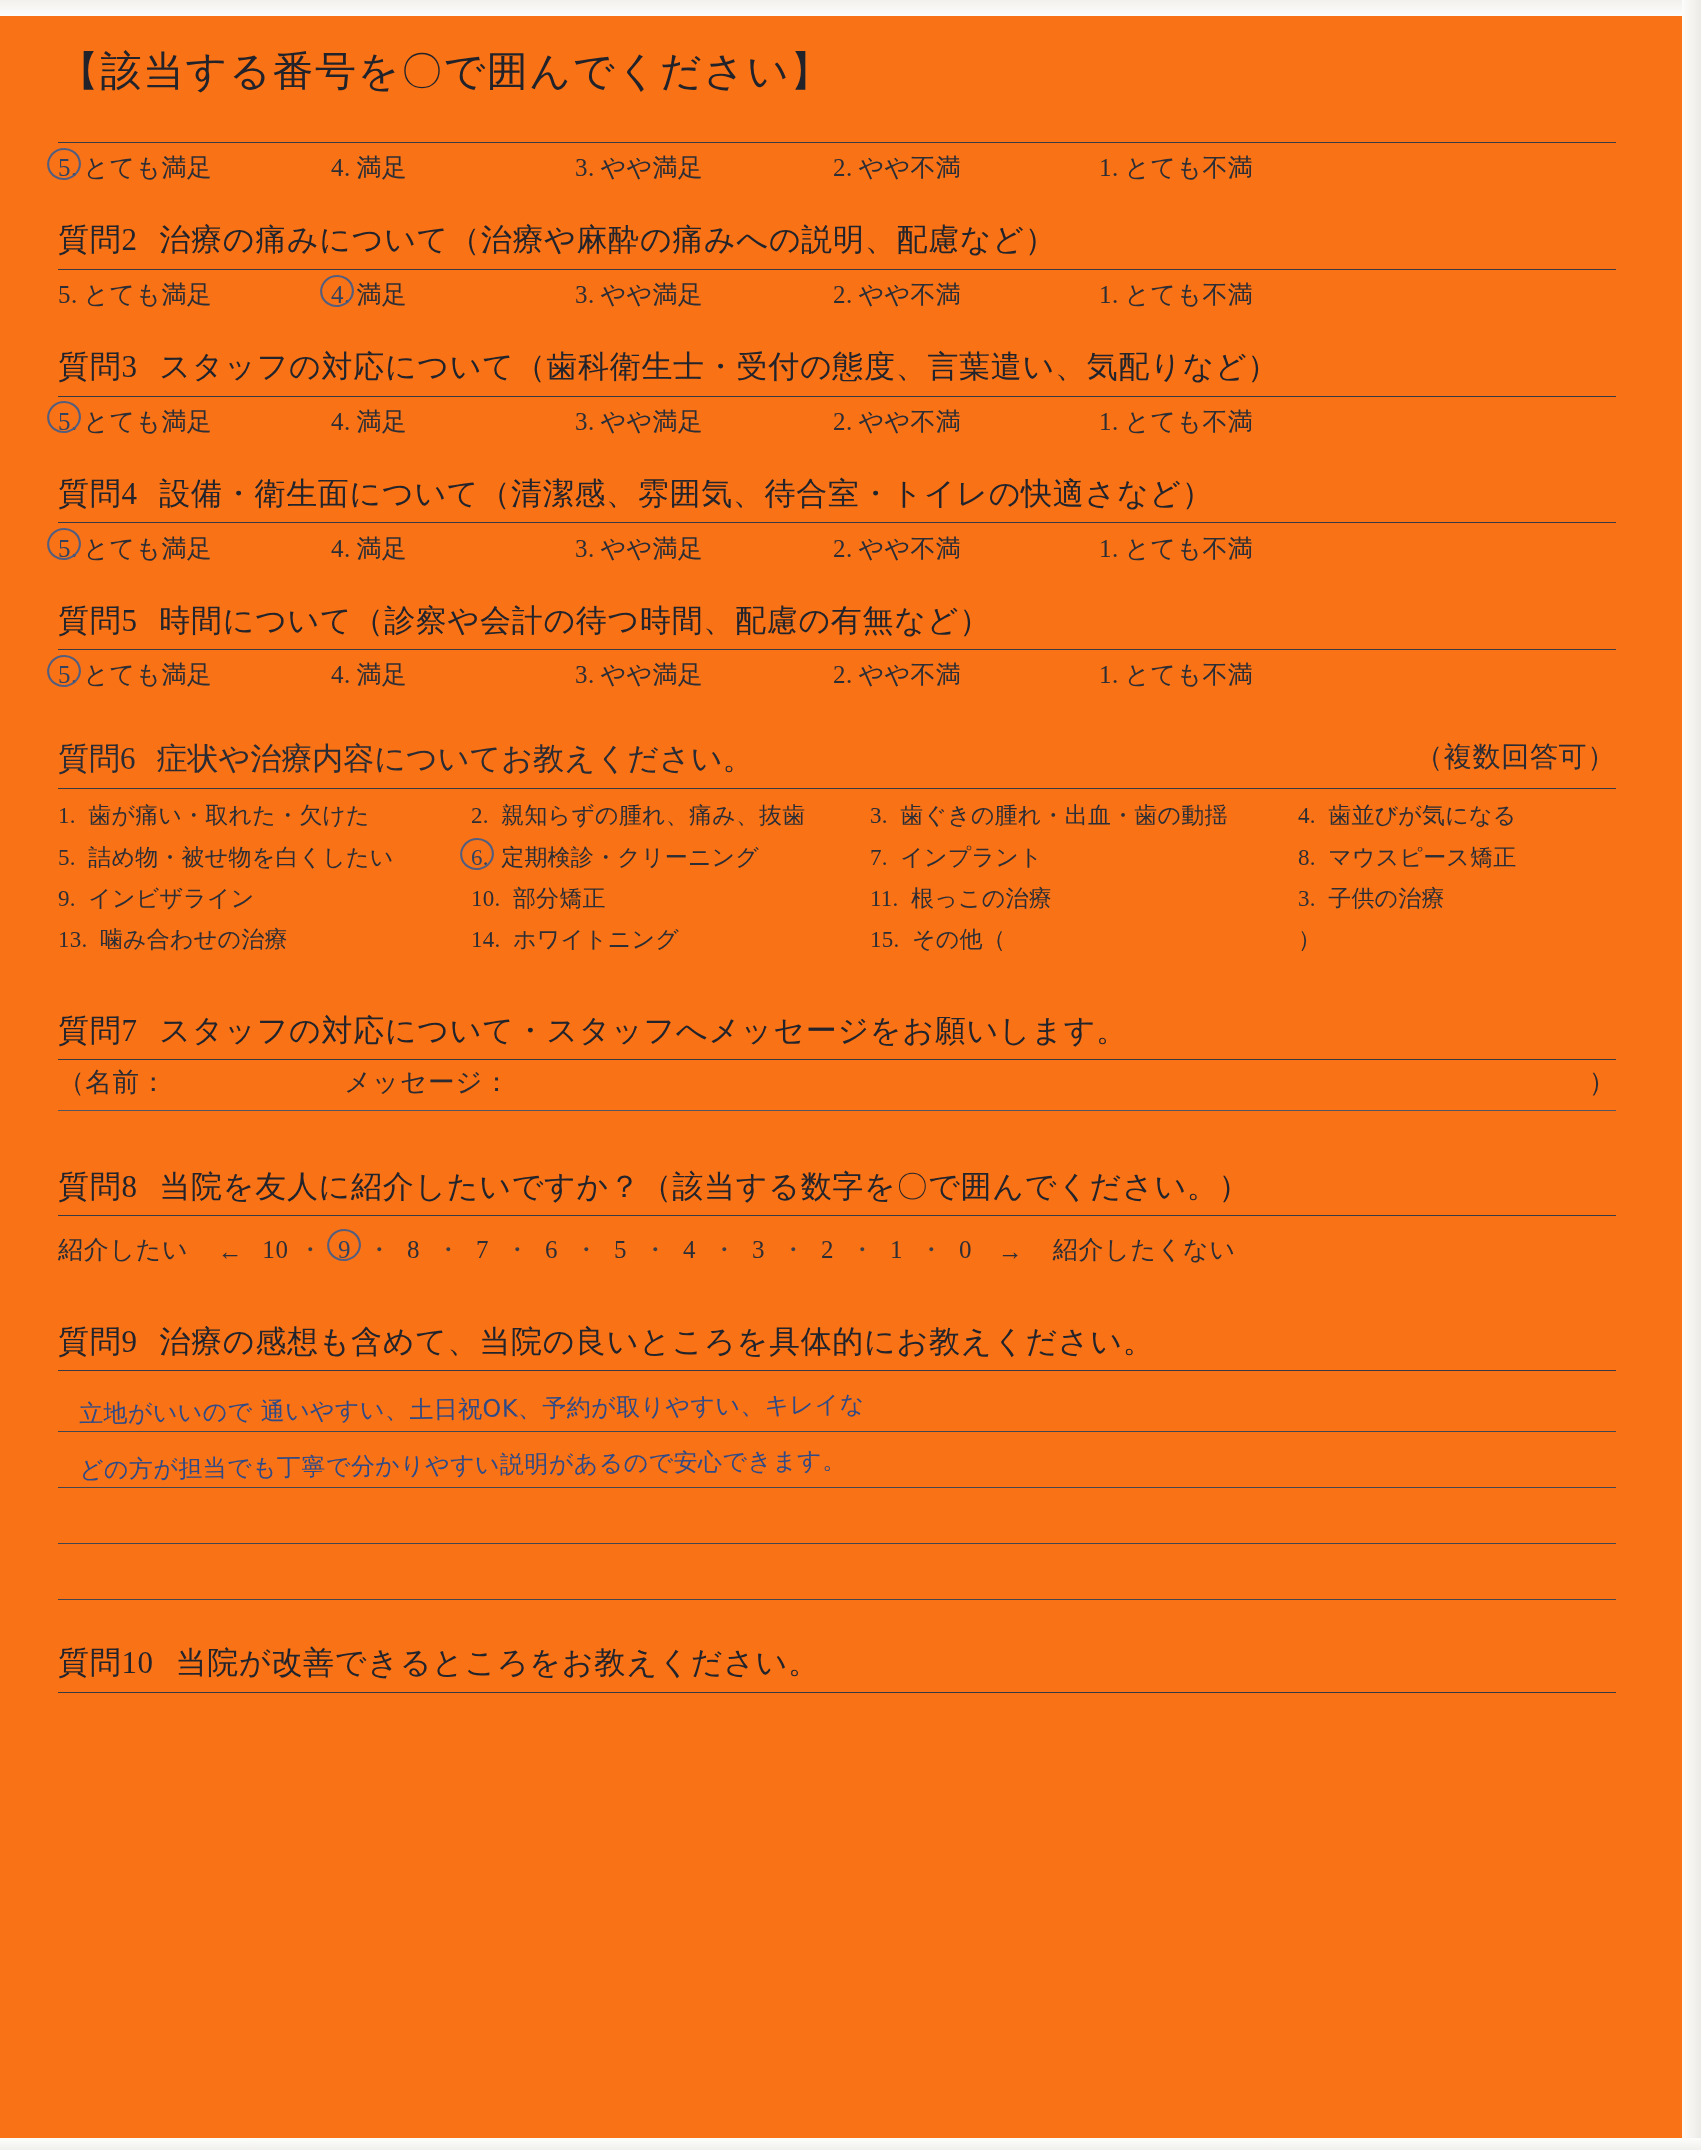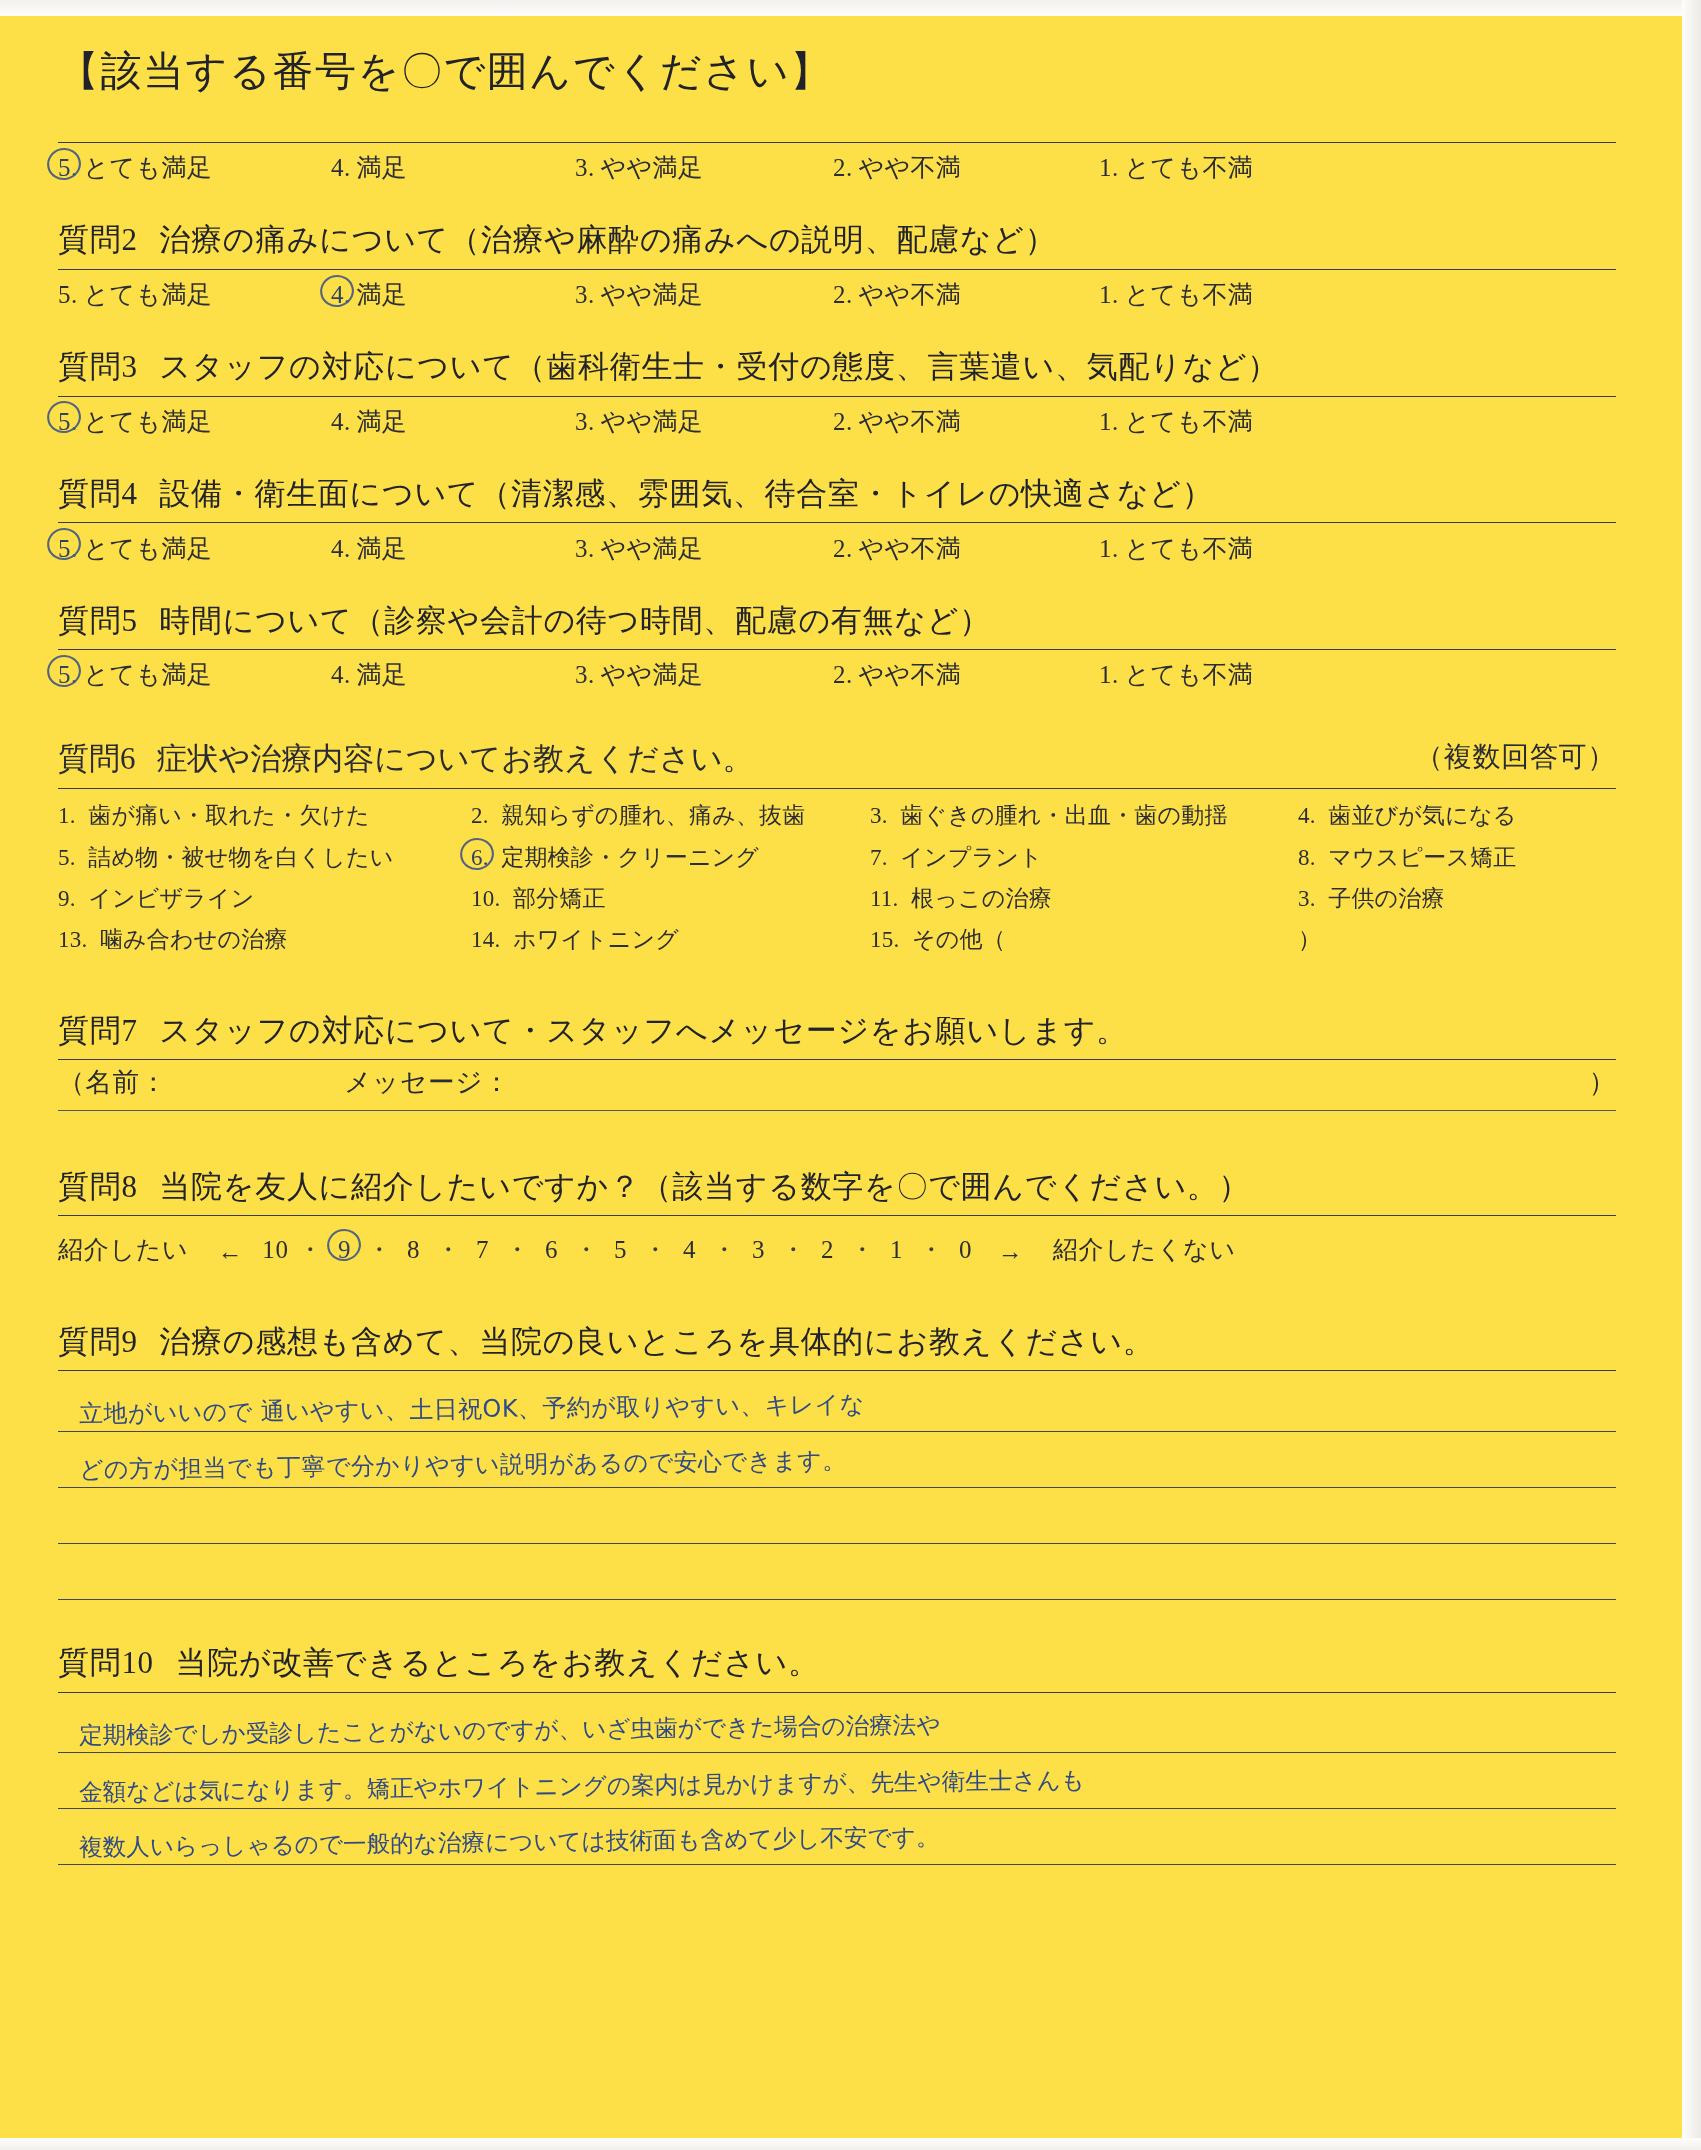--- a/index.html
+++ b/index.html
@@ -11,21 +11,21 @@
     width: 1701px;
     height: 2151px;
     font-family: "Liberation Serif", serif;
     color: #2b2b33;
     position: relative;
     overflow: hidden;
   }
   .page {
     position: absolute;
     inset: 0;
-    background: #fde047;
+    background: #f97316;
     padding: 0;
   }
   
   .scan-edge-top {
     position: absolute; top: 0; left: 0; right: 0; height: 16px;
     background: linear-gradient(to bottom, #f2f1ee, #fdfdfb);
   }
   .scan-edge-right {
     position: absolute; top: 0; bottom: 0; right: 0; width: 19px;
     background: linear-gradient(to left, #eceae6, #fdfdfb);
@@ -527,28 +527,17 @@
     </div>
 
     <div class="spacer-40"></div>
 
     <div class="question-block">
       <div class="q-head">
         <span class="q-label">質問10</span>
         <span>当院が改善できるところをお教えください。</span>
       </div>
       <div class="rule"></div>
-      <div class="lines">
-        <div class="ans-line">
-          <span class="hand tight">定期検診でしか受診したことがないのですが、いざ虫歯ができた場合の治療法や</span>
-        </div>
-        <div class="ans-line">
-          <span class="hand tight">金額などは気になります。矯正やホワイトニングの案内は見かけますが、先生や衛生士さんも</span>
-        </div>
-        <div class="ans-line">
-          <span class="hand tight">複数人いらっしゃるので一般的な治療については技術面も含めて少し不安です。</span>
-        </div>
-      </div>
     </div>
 
   </div>
 </div>
 
 
 </body></html>

